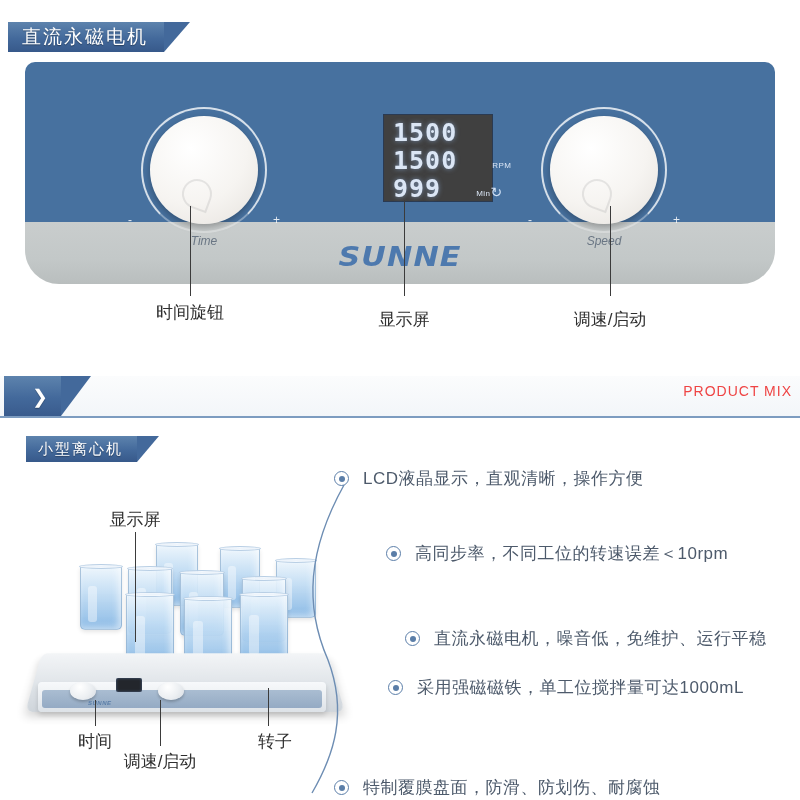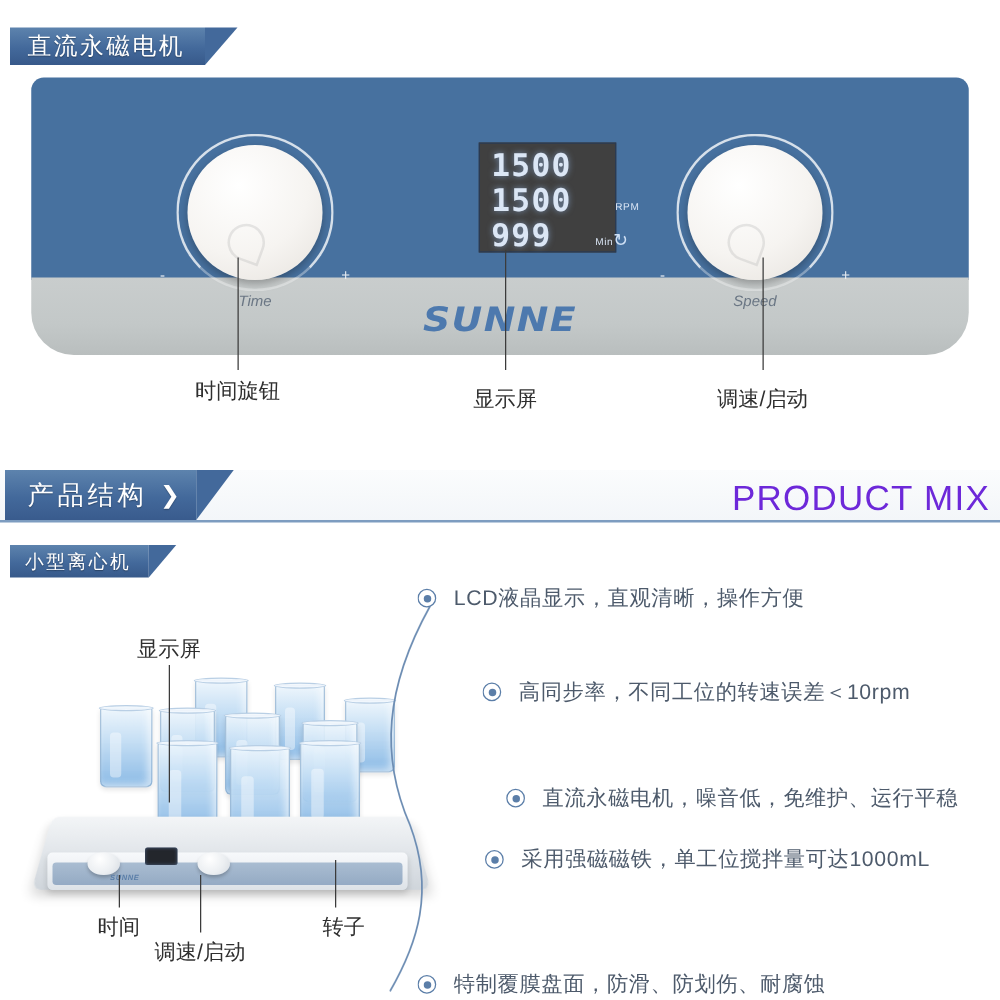--- a/index.html
+++ b/index.html
@@ -46,21 +46,21 @@
     letter-spacing: 2px;
     text-shadow: 0 1px 1px rgba(0,0,0,.35);
   }
   #title-banner::after {
     border-width: 30px 26px 0 0;
     border-color: #43699b transparent transparent transparent;
   }
 
   
   #sub-banner {
-    left: 8px;
+    left: 26px;
     top: 436px;
     height: 26px;
     padding: 0 14px 0 12px;
     font-size: 15px;
     letter-spacing: 2px;
     text-shadow: 0 1px 1px rgba(0,0,0,.35);
     text-align: right;
   }
   #sub-banner::after {
     border-width: 26px 22px 0 0;
@@ -261,23 +261,23 @@
   }
   #section-chevron {
     margin-left: 10px;
     font-size: 19px;
     line-height: 1;
   }
   #section-en {
     position: absolute;
     right: 8px;
     top: 7px;
-    font-size: 28px;
+    font-size: 14px;
     letter-spacing: 1px;
-    color: #6d28d9;
+    color: #ef4444;
   }
 
   
   #photo {
     position: absolute;
     left: 28px;
     top: 532px;
     width: 320px;
     height: 186px;
   }
@@ -465,21 +465,20 @@
 <div class="callout-line" style="left:404px; top:200px; height:96px;"></div>
 <div class="callout-line" style="left:610px; top:206px; height:90px;"></div>
 
 <div class="callout-text" style="left:190px; top:301px;">时间旋钮</div>
 <div class="callout-text" style="left:404px; top:308px;">显示屏</div>
 <div class="callout-text" style="left:610px; top:308px;">调速/启动</div>
 
 <div id="section-band">
   <div id="section-band-bg"></div>
   <div id="section-tab">
-    <span>产品结构</span>
     <span id="section-chevron">❯</span>
   </div>
   <div id="section-en">PRODUCT MIX</div>
 </div>
 
 <div class="banner" id="sub-banner">
   <span>小型离心机</span>
 </div>
 
 <div id="photo">

